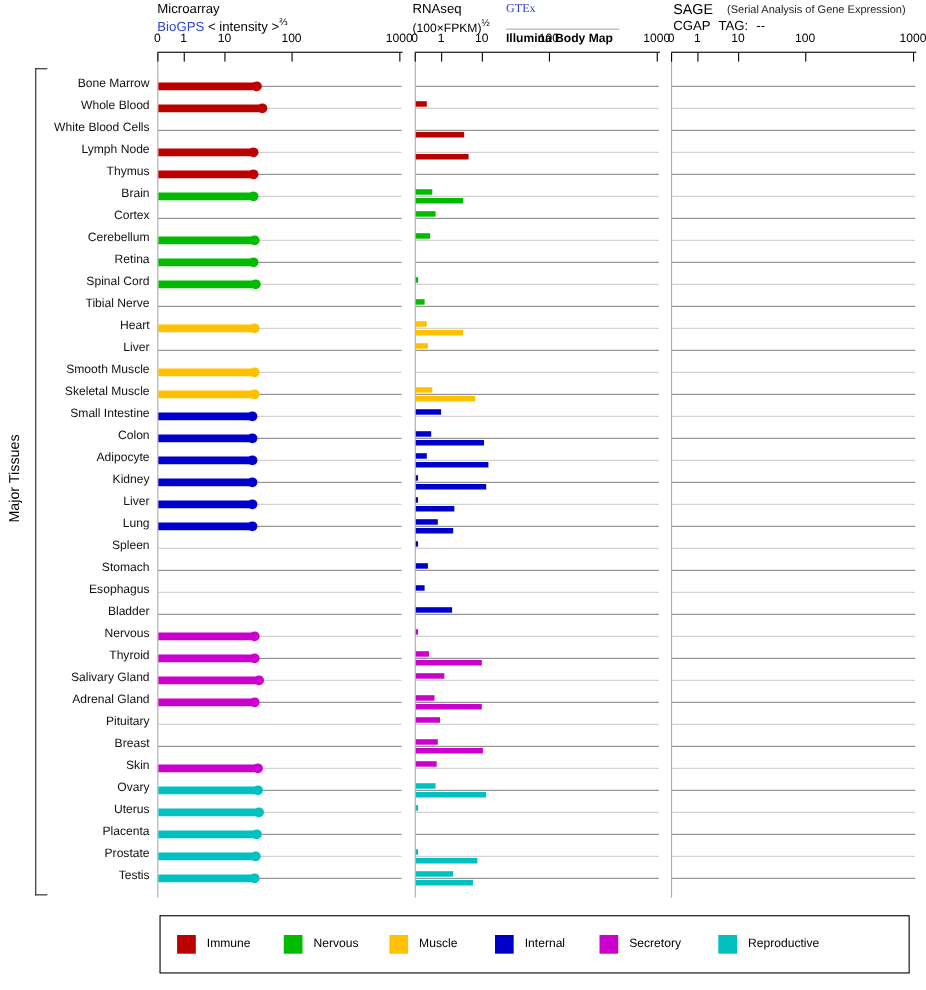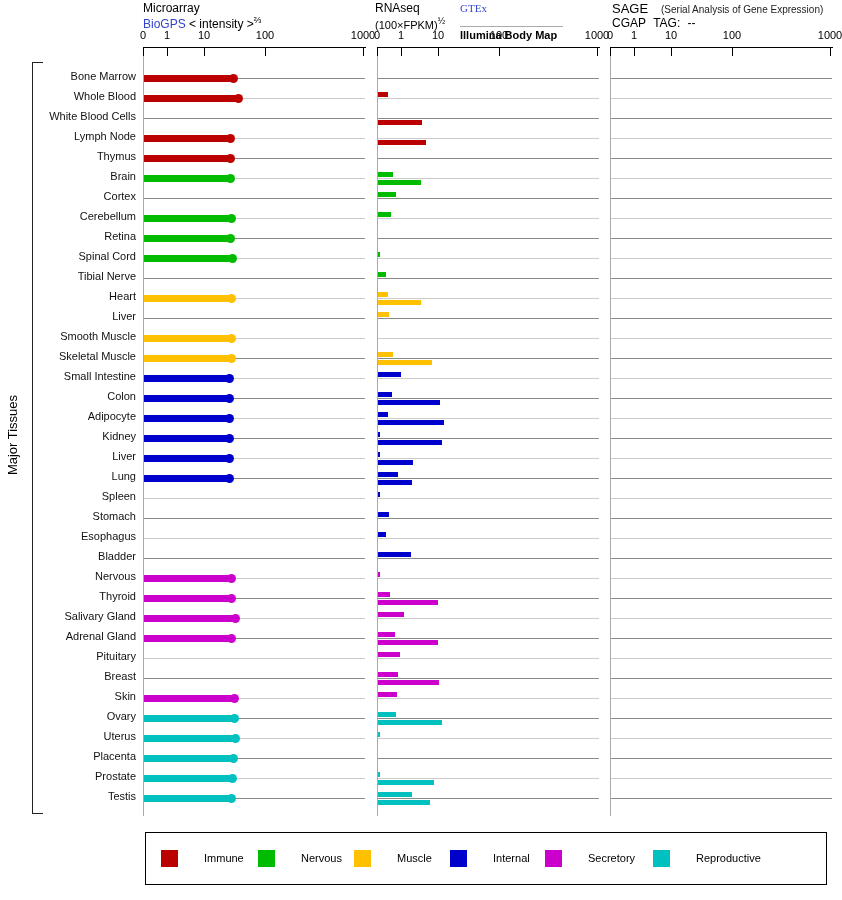--- a/index.html
+++ b/index.html
@@ -26,21 +26,21 @@
   .line-light{background:#cccccc;}
   .bar{position:absolute;left:1px;}
   .bar-ma{height:7px;border-radius:0 4px 4px 0;}
   .cap{position:absolute;right:-2px;top:-1px;width:9px;height:9px;border-radius:50%;background:inherit;}
   .bar-rna{height:5px;}
   .tissue-label{position:absolute;left:0;width:136px;text-align:right;
         font-size:11px;color:#111;white-space:nowrap;}
   .legend{left:145px;top:832px;width:680px;height:51px;border:1px solid #000;background:#fff;}
   .legend-item{position:absolute;top:17px;height:18px;}
   .swatch{position:absolute;left:0;top:0;width:17px;height:17px;}
-  .legend-text{position:absolute;left:27px;top:2px;font-size:11px;white-space:nowrap;margin-left:16px;}
+  .legend-text{position:absolute;left:27px;top:2px;font-size:11px;white-space:nowrap;}
 </style>
 </head>
 <body>
 
 <div class="page">
 
   <div class="abs major-label">Major Tissues</div>
   <div class="abs bracket"></div>
 
   <div class="abs hdr-title" style="left:143px;top:1px;">Microarray</div>

